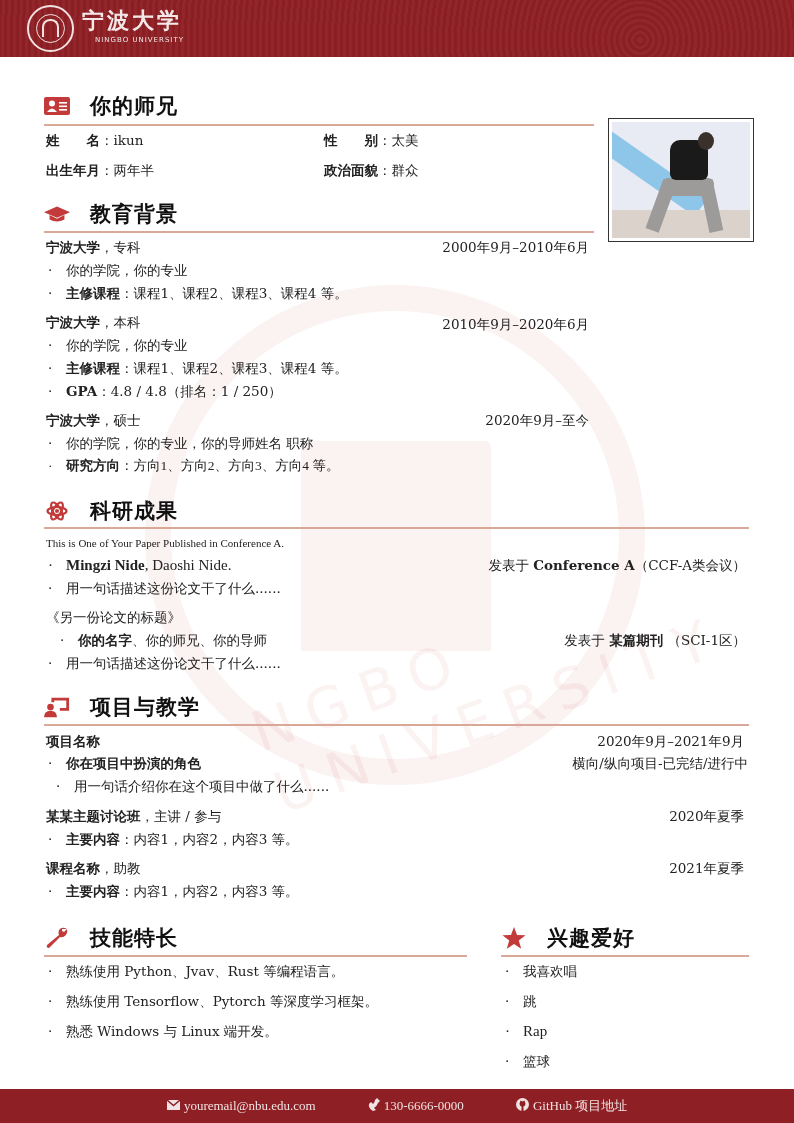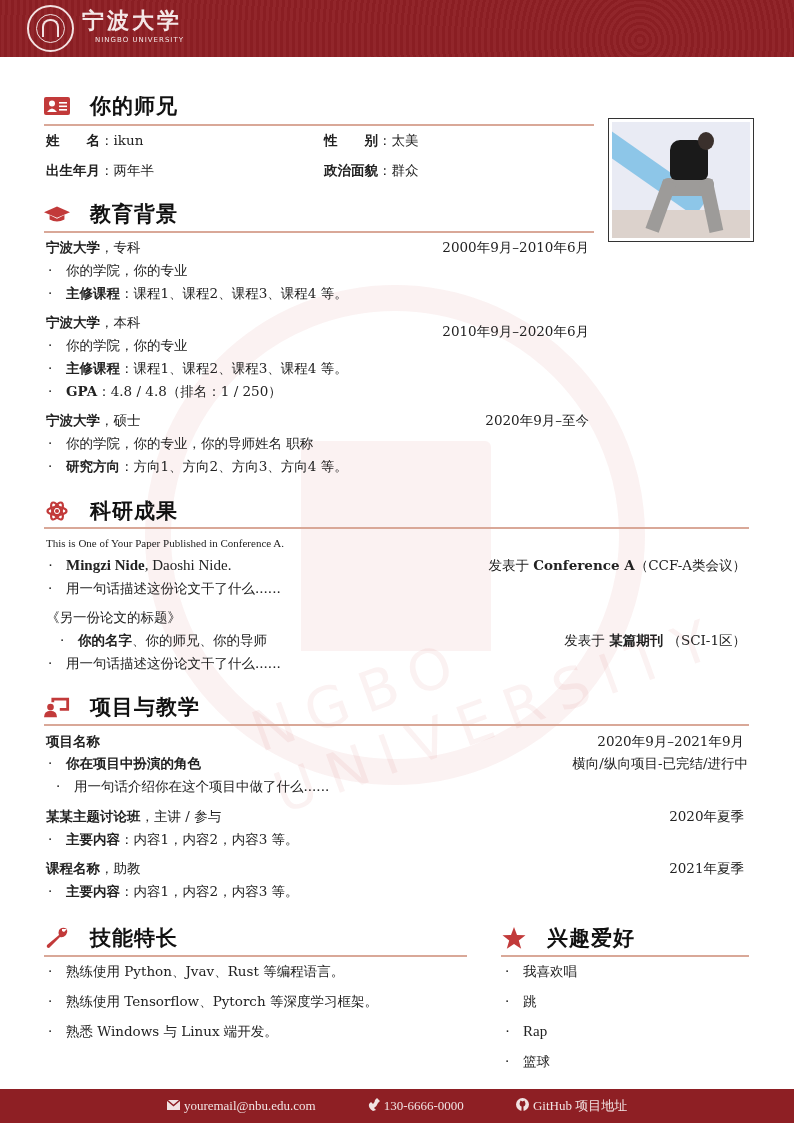--- a/index.html
+++ b/index.html
@@ -105,29 +105,29 @@
   <span class="label">教育背景</span>
 </div>
 <div class="rule" style="left:44px;top:231px;width:550px;"></div>
 
 <div class="row" style="left:46px;top:238px;"><span class="b">宁波大学</span><span>，专科</span></div>
 <div class="right" style="right:205px;top:238px;">2000年9月–2010年6月</div>
 <div class="bullet" style="left:44px;top:261px;"><span class="dot">·</span><span>你的学院，你的专业</span></div>
 <div class="bullet" style="left:44px;top:284px;"><span class="dot">·</span><span class="b">主修课程</span><span>：课程1、课程2、课程3、课程4 等。</span></div>
 
 <div class="row" style="left:46px;top:313px;"><span class="b">宁波大学</span><span>，本科</span></div>
-<div class="right" style="right:205px;top:322px;margin-left:21px;">2010年9月–2020年6月</div>
+<div class="right" style="right:205px;top:315px;margin-left:21px;">2010年9月–2020年6月</div>
 <div class="bullet" style="left:44px;top:336px;"><span class="dot">·</span><span>你的学院，你的专业</span></div>
 <div class="bullet" style="left:44px;top:359px;"><span class="dot">·</span><span class="b">主修课程</span><span>：课程1、课程2、课程3、课程4 等。</span></div>
 <div class="bullet" style="left:44px;top:382px;"><span class="dot">·</span><span class="b">GPA</span><span>：4.8 / 4.8（排名：1 / 250）</span></div>
 
 <div class="row" style="left:46px;top:411px;"><span class="b">宁波大学</span><span>，硕士</span></div>
 <div class="right" style="right:205px;top:411px;">2020年9月–至今</div>
 <div class="bullet" style="left:44px;top:434px;"><span class="dot">·</span><span>你的学院，你的专业，你的导师姓名 职称</span></div>
-<div class="bullet" style="left:44px;top:457px;"><span class="dot">·</span><span class="b">研究方向</span><span>：方向1、方向2、方向3、方向4 等。</span></div>
+<div class="bullet" style="left:44px;top:457px;font-family:Liberation Serif, serif;"><span class="dot">·</span><span class="b">研究方向</span><span>：方向1、方向2、方向3、方向4 等。</span></div>
 
 <div class="section-title" style="left:44px;top:497px;">
   <span class="icon">
     <svg width="22" height="22" viewBox="0 0 22 22">
         <g fill="none" stroke="#c23a3a" stroke-width="2.2">
           <ellipse cx="11" cy="11" rx="9.5" ry="4"></ellipse>
           <ellipse cx="11" cy="11" rx="9.5" ry="4" transform="rotate(60 11 11)"></ellipse>
           <ellipse cx="11" cy="11" rx="9.5" ry="4" transform="rotate(-60 11 11)"></ellipse>
         </g>
         <circle cx="11" cy="11" r="2" fill="#c23a3a"></circle>

